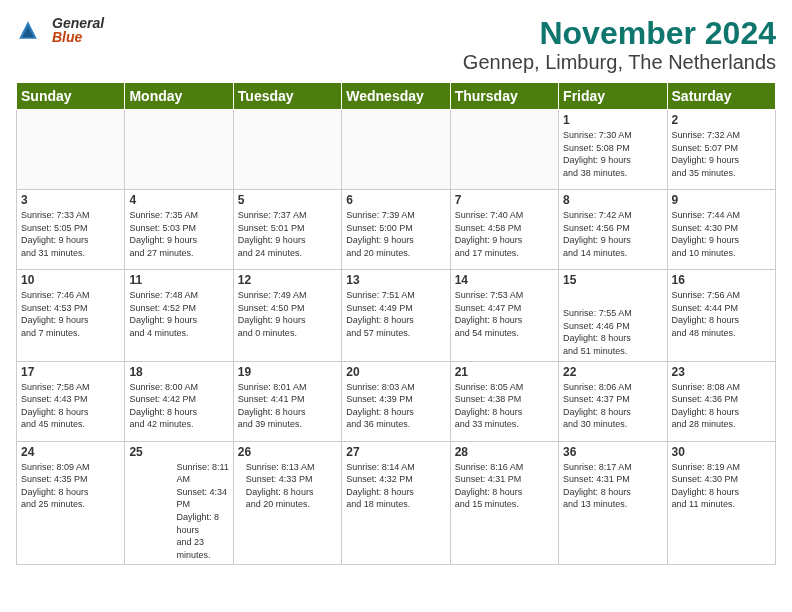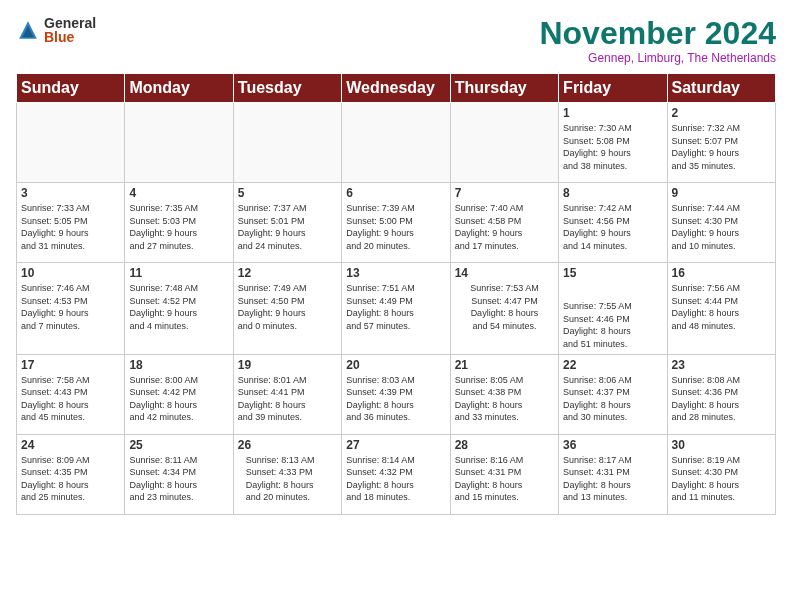--- a/index.html
+++ b/index.html
@@ -12,21 +12,22 @@
     }
     .header {
       display: flex;
       justify-content: space-between;
       align-items: flex-start;
       margin-bottom: 8px;
     }
     .logo {
       display: flex;
       align-items: center;
-      gap: 4px;
+      gap: 12px;
+      font-style: italic;
     }
     .logo-text {
       display: flex;
       flex-direction: column;
       line-height: 1;
     }
     .logo-general {
       font-size: 14px;
       font-weight: bold;
       color: #333;
@@ -43,32 +44,32 @@
     .title-block {
       text-align: right;
     }
     .month-title {
       font-size: 32px;
       font-weight: bold;
       color: #0f766e;
       line-height: 1.1;
     }
     .location-subtitle {
-      font-size: 12px;
-      color: #a21caf;
+      font-size: 20px;
+      color: #404040;
     }
     table {
       width: 100%;
       border-collapse: collapse;
       table-layout: fixed;
     }
     th {
-      background-color: #7f1d1d;
+      background-color: #4d7c0f;
       color: #fff;
-      font-size: 16px;
+      font-size: 14px;
       font-weight: bold;
       padding: 5px 4px;
       text-align: left;
       border: 1px solid #fff;
     }
     td {
       border: 1px solid #ccc;
       vertical-align: top;
       padding: 3px 4px;
       font-size: 9px;
@@ -221,21 +222,21 @@
         </td>
         <td>
           <span class="day-number">13</span>
           <div class="day-info" style="white-space: pre-line;">Sunrise: 7:51 AM
 Sunset: 4:49 PM
 Daylight: 8 hours
 and 57 minutes.</div>
         </td>
         <td>
           <span class="day-number">14</span>
-          <div class="day-info" style="white-space: pre-line; text-align: center;">Sunrise: 7:53 AM
+          <div class="day-info" style="white-space: pre-line;">Sunrise: 7:53 AM
 Sunset: 4:47 PM
 Daylight: 8 hours
 and 54 minutes.</div>
         </td>
         <td>
           <span class="day-number">15</span>
           <div class="day-info" style="white-space: pre-line; margin-top: 20px;">Sunrise: 7:55 AM
 Sunset: 4:46 PM
 Daylight: 8 hours
 and 51 minutes.</div>
@@ -302,21 +303,21 @@
       <tr>
         <td>
           <span class="day-number">24</span>
           <div class="day-info" style="white-space: pre-line;">Sunrise: 8:09 AM
 Sunset: 4:35 PM
 Daylight: 8 hours
 and 25 minutes.</div>
         </td>
         <td>
           <span class="day-number">25</span>
-          <div class="day-info" style="white-space: pre-line;">Sunrise: 8:11 AM
+          <div class="day-info" style="white-space: pre-line; margin-left: 47px;">Sunrise: 8:11 AM
 Sunset: 4:34 PM
 Daylight: 8 hours
 and 23 minutes.</div>
         </td>
         <td>
           <span class="day-number">26</span>
           <div class="day-info" style="white-space: pre-line; margin-left: 8px;">Sunrise: 8:13 AM
 Sunset: 4:33 PM
 Daylight: 8 hours
 and 20 minutes.</div>

